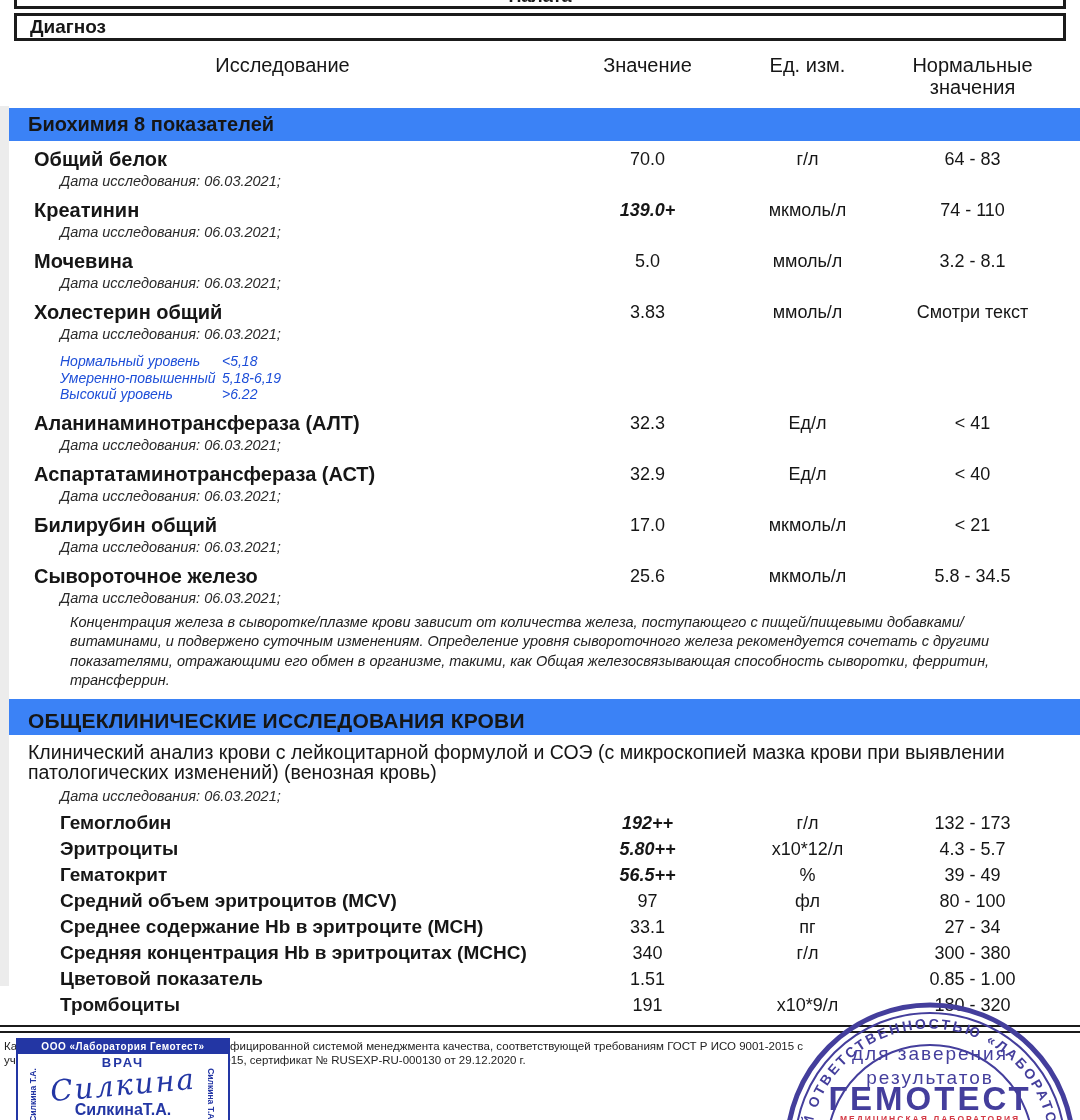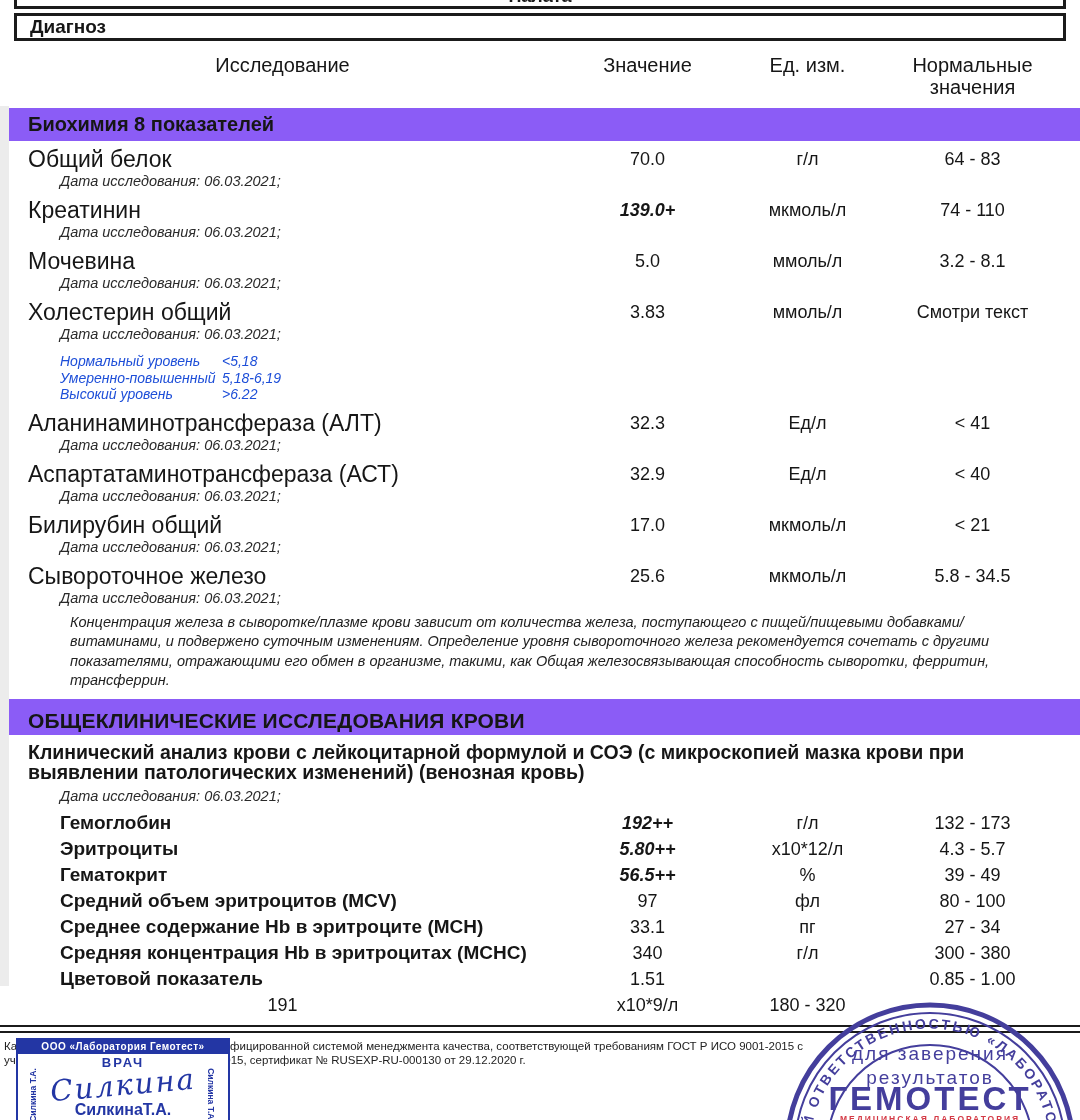--- a/index.html
+++ b/index.html
@@ -15,42 +15,42 @@
   .ward-label { position:absolute; left:50%; transform:translateX(-50%); top:-14px;
     font-weight:bold; font-size:18px; }
   .diag-box { margin:4px 14px 0; height:28px; border:3px solid #1b1b1b;
     display:flex; align-items:center; padding-left:13px; font-weight:bold; font-size:19px; }
 
   
   .grid { display:grid; grid-template-columns:545px 185px 135px 195px; }
   .thead { margin:8px 10px 0; padding:5px 0 4px; }
   .th { font-weight:normal; font-size:20px; text-align:center; line-height:22px; }
 
-  .band { background:#8b5cf6; font-weight:bold; padding-left:28px; }
+  .band { background:#3b82f6; font-weight:bold; padding-left:28px; }
   .band1 { margin-top:6px; height:33px; font-size:20px; line-height:33px; }
   .band2 { height:36px; font-size:21px; line-height:44px; letter-spacing:0.2px; }
 
   .rows { margin:0 10px; }
   .row { padding-top:8px; }
-  .name { font-weight:normal; font-size:23px; padding-left:18px; line-height:21px; }
+  .name { font-weight:bold; font-size:20px; padding-left:24px; line-height:21px; }
   .val, .unit, .norm { font-size:18px; text-align:center; line-height:21px; }
   .flagged { font-weight:bold; font-style:italic; }
   .date { grid-column:1 / -1; margin:4px 0 4px 50px; font-style:italic;
     font-size:14.5px; color:#2a2a2a; line-height:14px; }
 
   .levels { grid-column:1 / -1; margin:8px 0 2px 50px; font-style:italic;
     font-size:14px; color:#1d4ed8; }
   .level { line-height:16.5px; }
   .lvl-label { display:inline-block; width:162px; }
 
   .note { margin:4px 40px 0 60px; font-style:italic; font-size:14.5px;
     line-height:19.5px; color:#222; }
   .sec2-gap { height:8px; }
 
-  .panel-title { margin:7px 30px 0 28px; font-weight:bold; font-size:19.5px; line-height:20.5px; }
+  .panel-title { margin:7px 30px 0 28px; font-weight:normal; font-size:19.5px; line-height:20.5px; }
   .panel-date { margin:5px 0 2px 60px; font-style:italic; font-size:14.5px; color:#2a2a2a; }
 
   .cbc-rows { margin:6px 10px 0; }
   .crow { line-height:26px; }
   .cname { font-size:19px; padding-left:50px; font-weight:bold; }
   .crow .val, .crow .unit, .crow .norm { line-height:26px; }
 
   .endline { margin-top:7px; height:8px; border-top:2.5px solid #1b1b1b;
     border-bottom:2.5px solid #1b1b1b; }
   .footer-text { margin:6px 0 0 4px; width:800px; font-size:11.5px; line-height:14px; color:#222; }
@@ -220,20 +220,21 @@
     <div class="unit">г/л</div>
     <div class="norm">300 - 380</div>
   </div>
   <div class="crow grid">
     <div class="cname">Цветовой показатель</div>
     <div class="val">1.51</div>
     <div class="unit"></div>
     <div class="norm">0.85 - 1.00</div>
   </div>
   <div class="crow grid">
+    <div class="cname">Тромбоциты</div>
     <div class="val">191</div>
     <div class="unit">х10*9/л</div>
     <div class="norm">180 - 320</div>
   </div>
 </div>
 
 <div class="endline"></div>
 
 <div class="footer-text">Качество исследований обеспечено сертифицированной системой менеджмента качества, соответствующей требованиям ГОСТ Р ИСО 9001-2015 с учетом требований ГОСТ Р ИСО 15189-2015, сертификат № RUSEXP-RU-000130 от 29.12.2020 г.</div>
 

